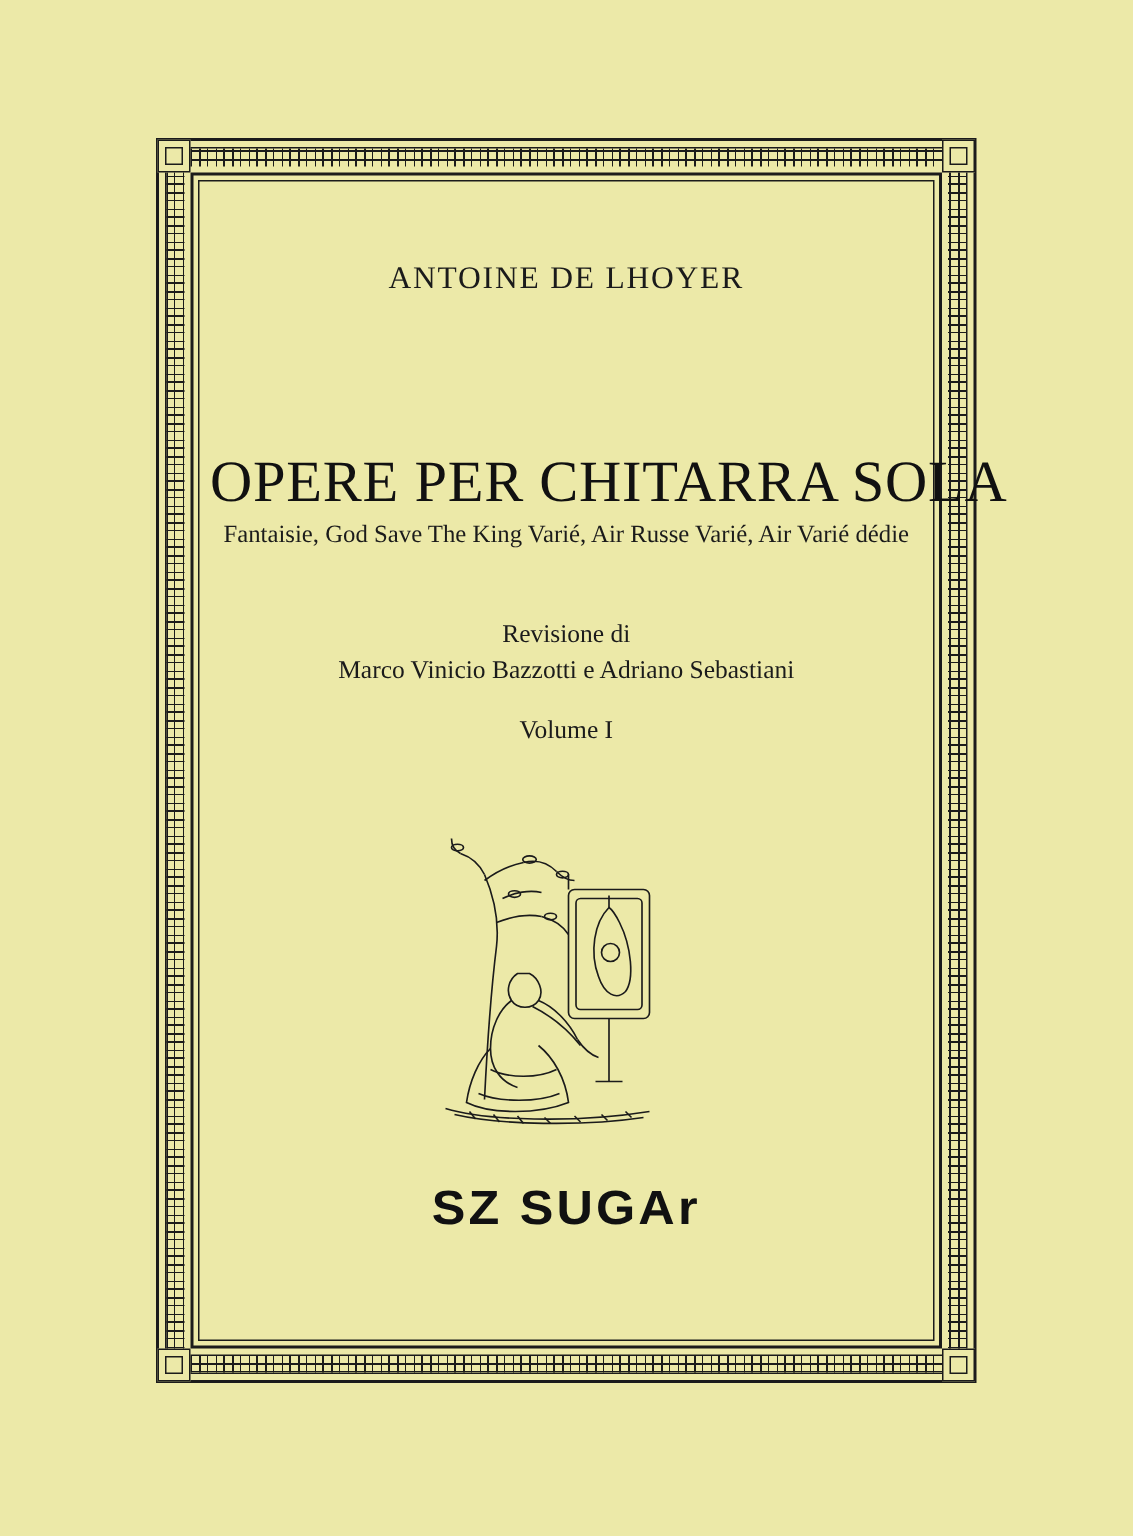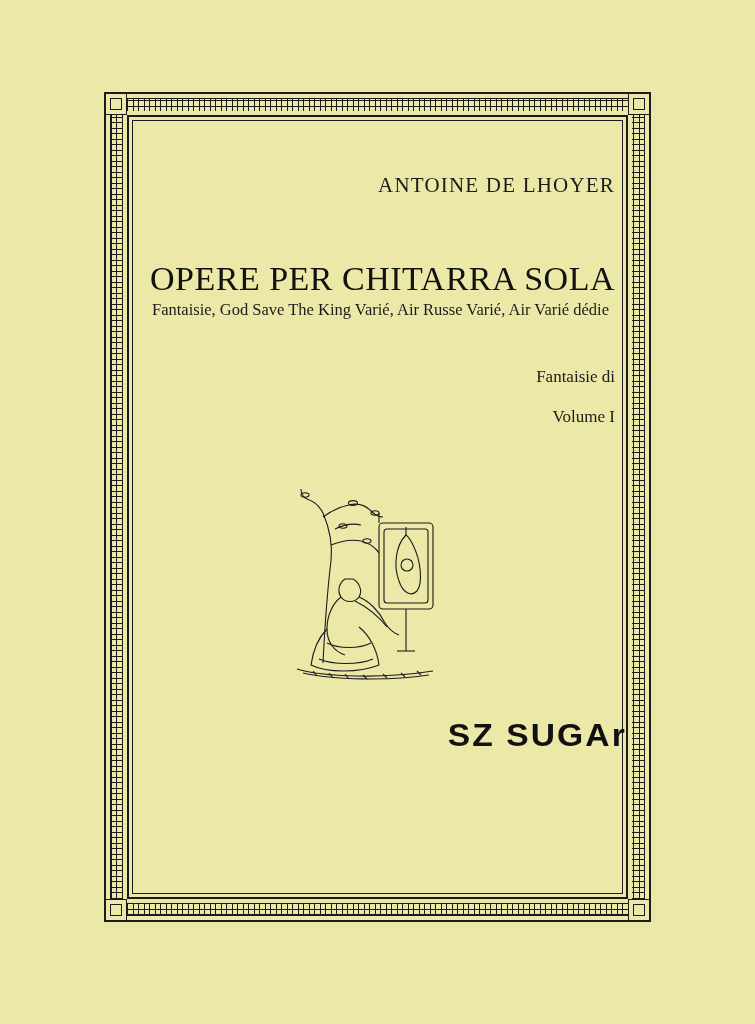--- a/index.html
+++ b/index.html
@@ -95,33 +95,33 @@
   .corner.tr { left: 628px;  top: 93px; }
   .corner.bl { left: 105px;  top: 899px; }
   .corner.br { left: 628px;  top: 899px; }
 
   .content {
     position: absolute;
     left: 140px;
     top: 128px;
     width: 475px;
     height: 758px;
-    text-align: right;
+    text-align: center;
   }
 
   .author {
     margin-top: 45px;
     font-size: 21px;
     letter-spacing: 1.2px;
     color: #1b1b1b;
     font-family: "Liberation Serif", serif;
   }
   .title {
-    margin-top: 62px;
-    font-size: 34px;
+    margin-top: 101px;
+    font-size: 39px;
     letter-spacing: 0.5px;
     color: #111;
     white-space: nowrap;
   }
   .subtitle {
     font-size: 16.5px;
     line-height: 23px;
     color: #1b1b1b;
     padding: 0 6px;
   }
@@ -173,21 +173,22 @@
   <div class="corner br"></div>
 
   <div class="content">
 
     <div class="author">ANTOINE DE LHOYER</div>
 
     <div class="title">OPERE PER CHITARRA SOLA</div>
 
     <div class="subtitle">Fantaisie, God Save The King Varié, Air Russe Varié, Air Varié dédie</div>
 
-    <div class="revision-label">Fantaisie di</div>
+    <div class="revision-label">Revisione di</div>
+    <div class="revision-names">Marco Vinicio Bazzotti e Adriano Sebastiani</div>
 
     <div class="volume">Volume I</div>
 
     <div class="illustration">
       <svg width="190" height="200" viewBox="0 0 190 200">
         <g stroke="#1b1b1b" fill="none" stroke-width="1.1">
 
           <path d="M40 180 C42 140 44 110 48 78 C50 60 46 44 40 30"></path>
           <path d="M40 30 C36 22 30 18 24 16"></path>
           <path d="M24 16 C20 14 18 10 18 6"></path>

